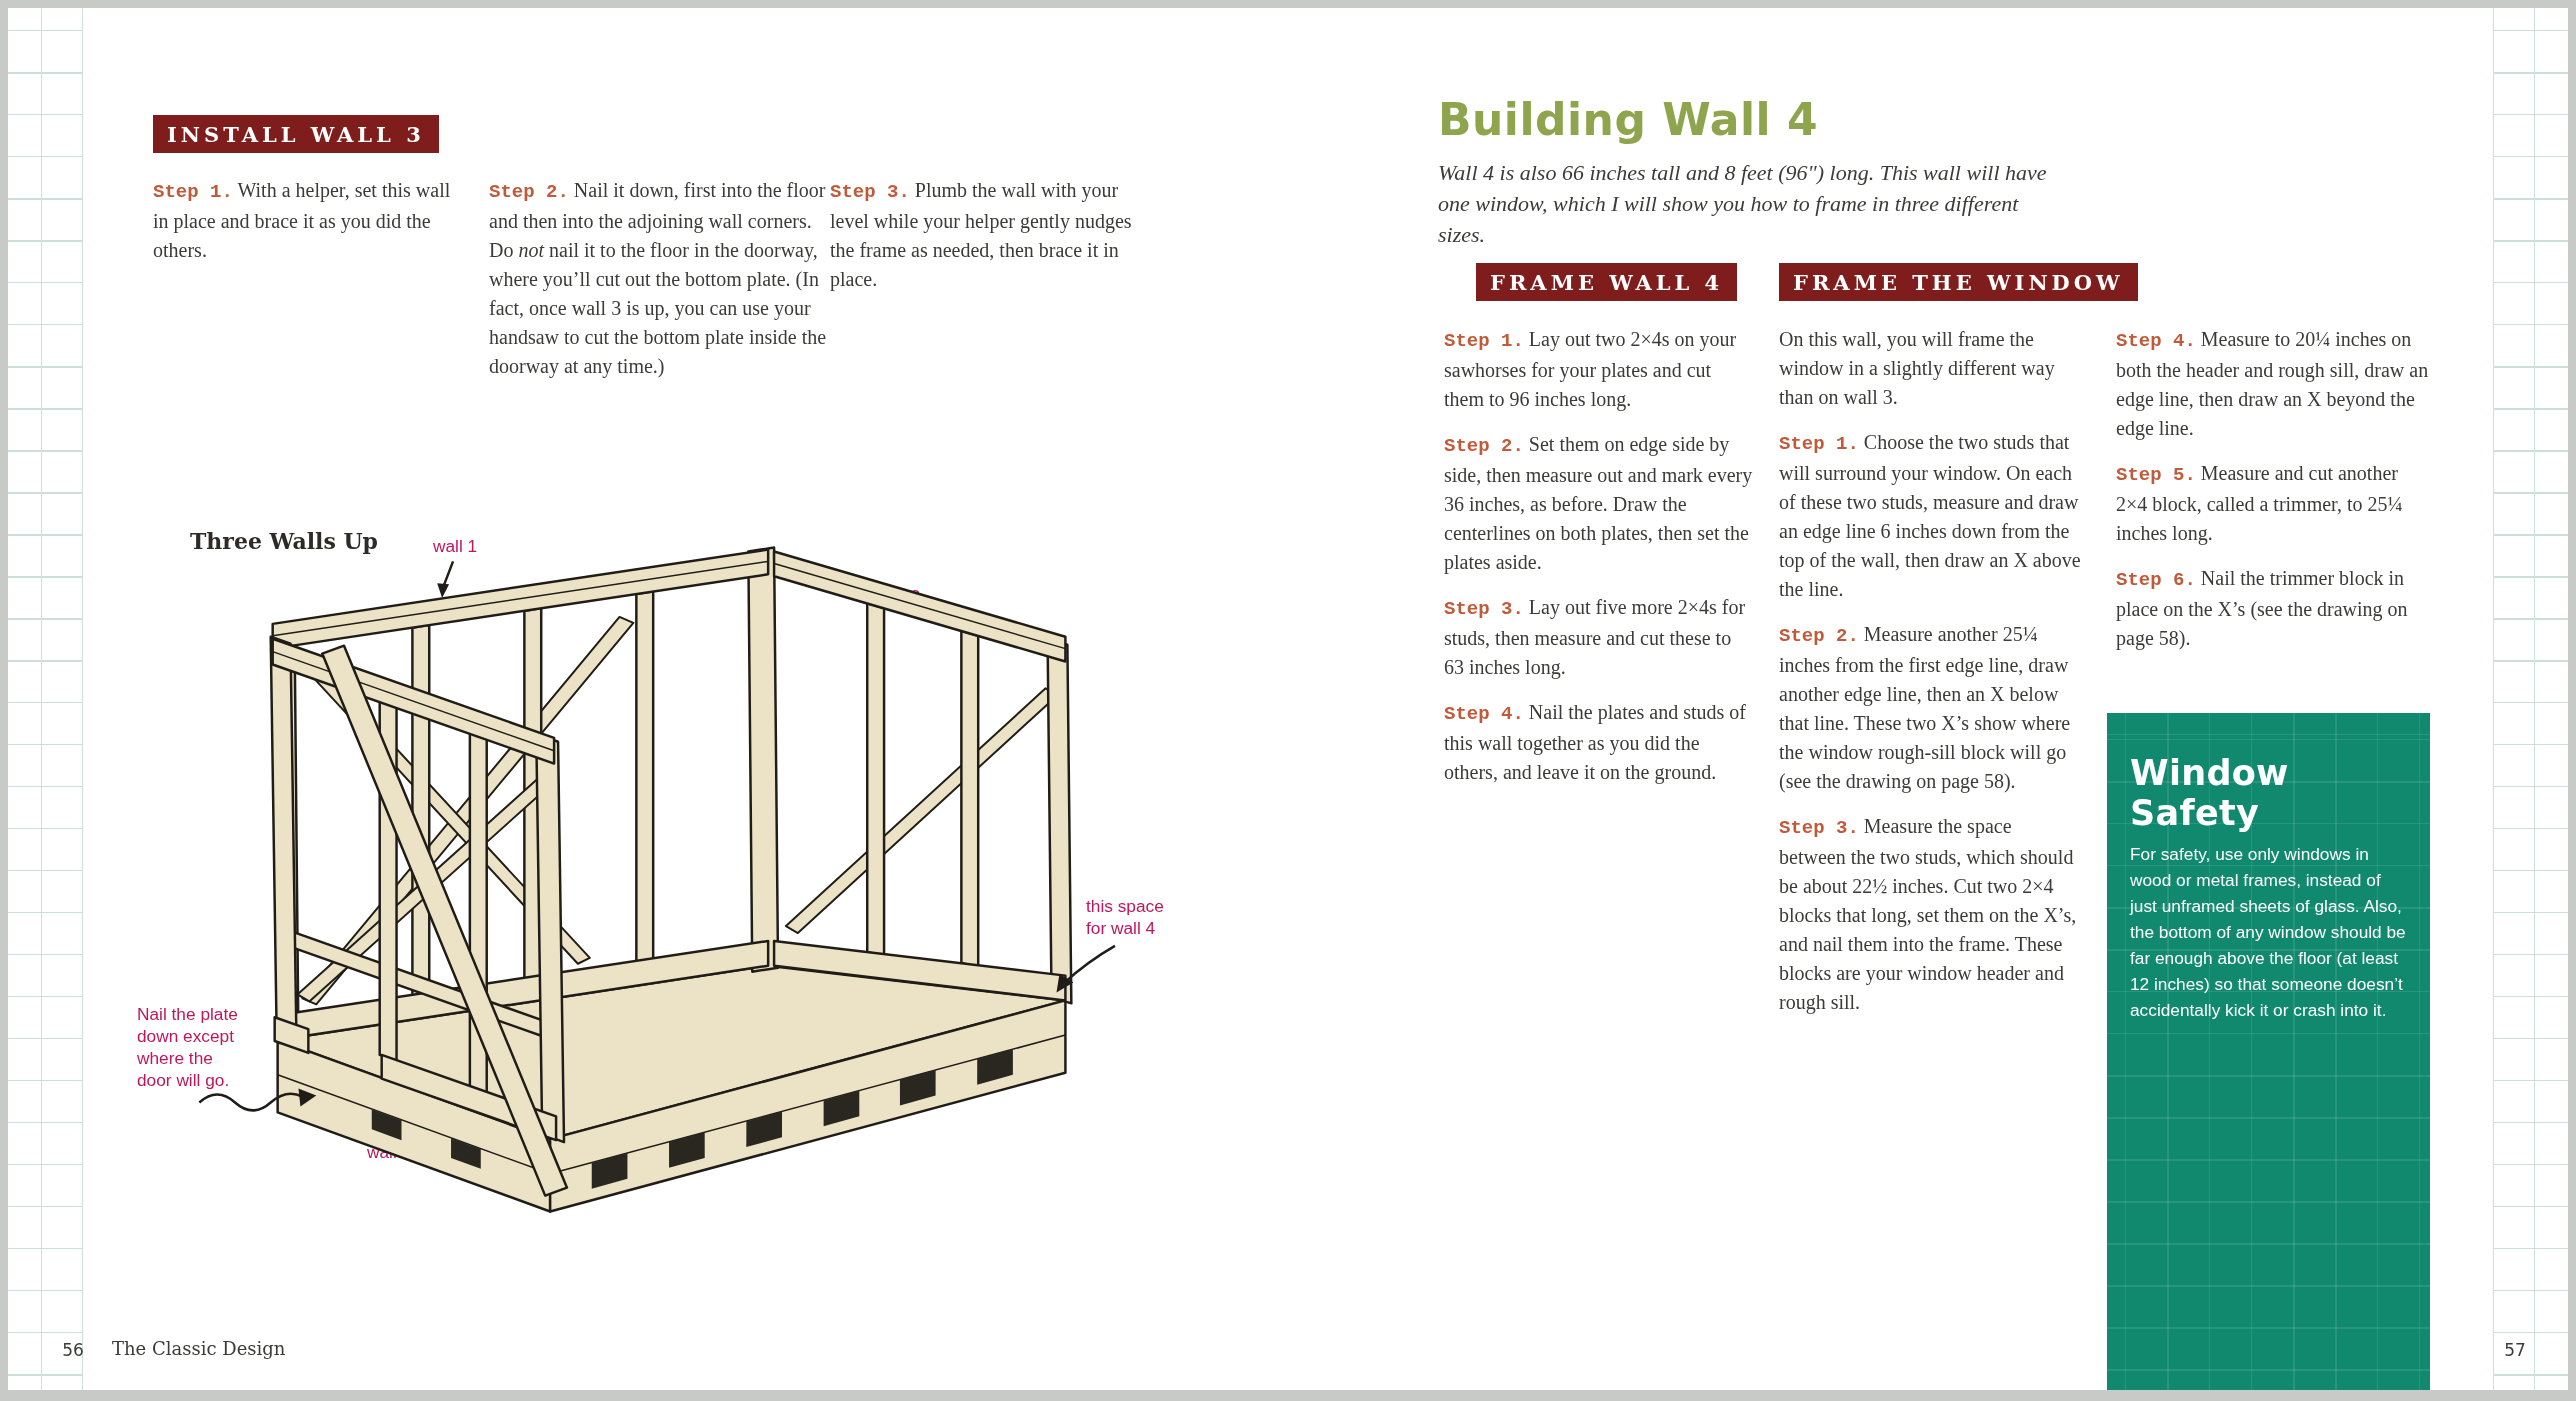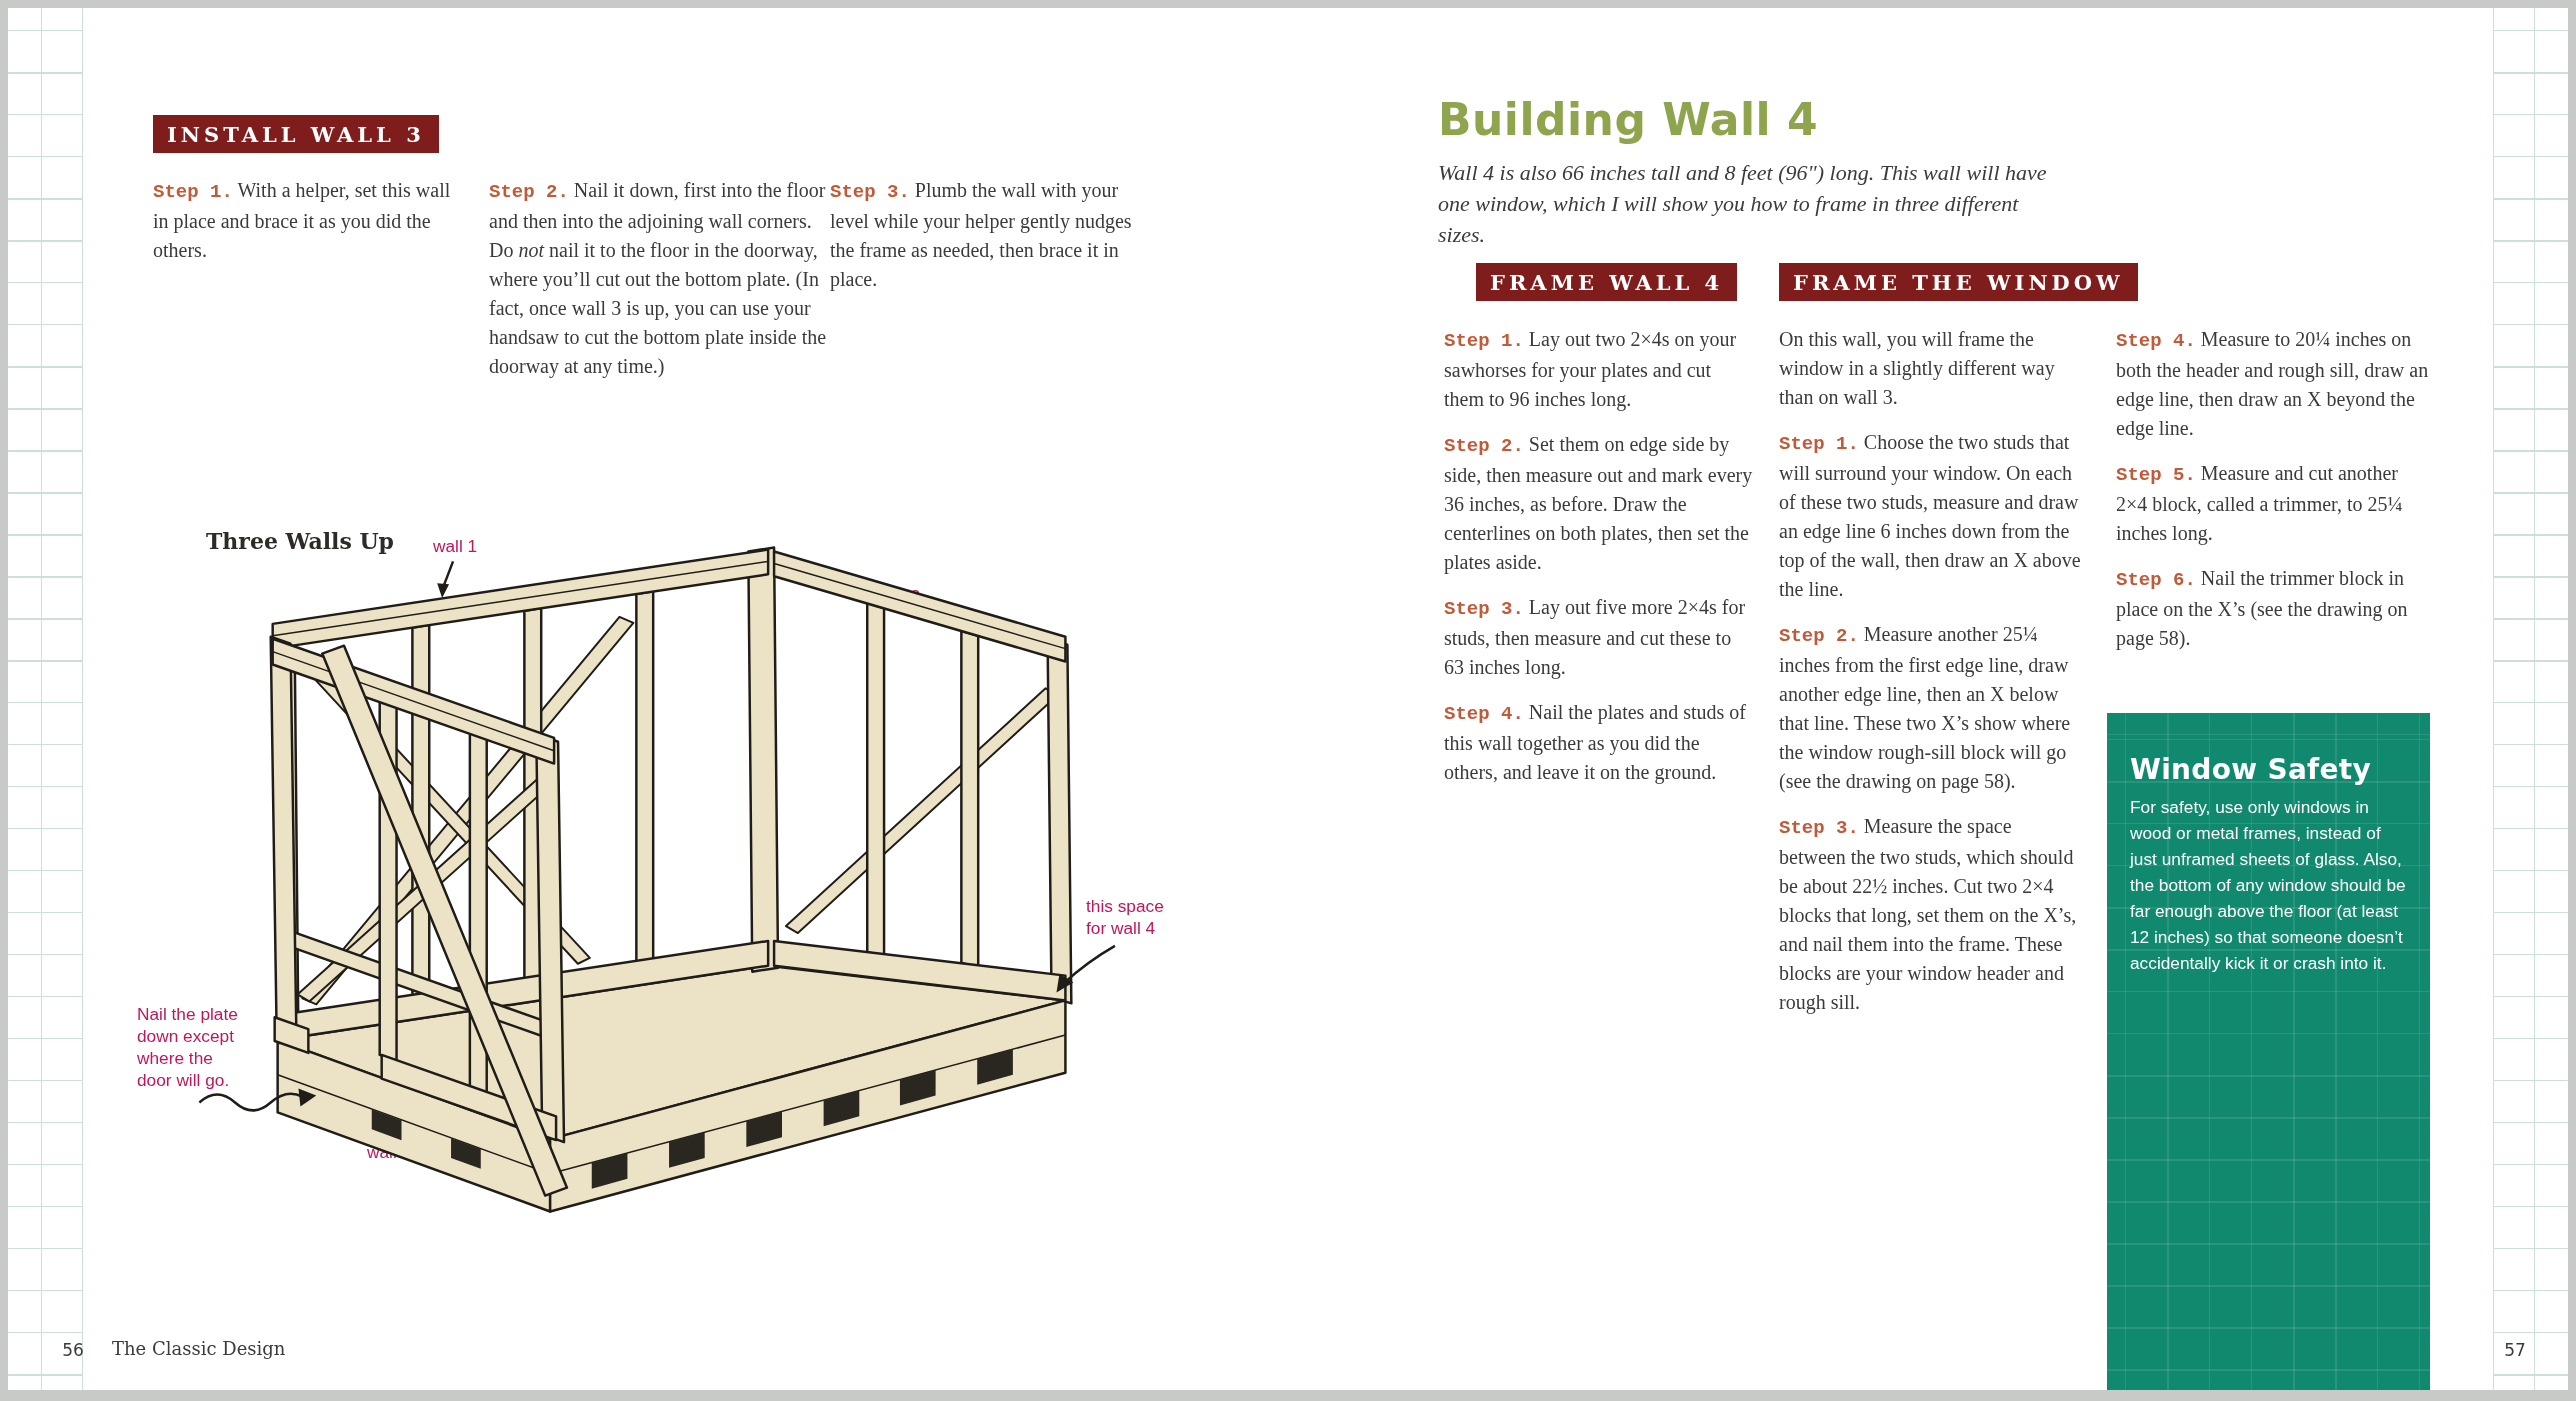--- a/index.html
+++ b/index.html
@@ -25,30 +25,30 @@
   .col{position:absolute;color:#3b3b39;font-size:20px;line-height:29px;}
   .col p{margin:0 0 16px 0;}
   .slabel{font-family:Liberation Mono, monospace;font-weight:bold;
     color:#c25a39;font-size:19px;}
   .title-olive{font-family:"DejaVu Sans","Liberation Sans",sans-serif;font-weight:bold;
     color:#8ea44d;font-size:44px;letter-spacing:0.5px;}
   .intro{color:#3b3b39;font-size:22px;line-height:31px;font-style:italic;}
   .ill-label{font-family:"Liberation Sans","DejaVu Sans",sans-serif;color:#be185d;
     font-size:17.3px;line-height:22px;white-space:pre-line;}
   .ill-title{font-family:"DejaVu Serif","Liberation Serif",serif;font-weight:bold;
-    color:#2e2a26;font-size:22px;margin-left:16px;}
+    color:#2e2a26;font-size:22px;}
   .safety{position:absolute;left:2107px;top:713px;width:323px;bottom:12px;
     background-color:#11896e;
     background-image:
       repeating-linear-gradient(to right, rgba(255,255,255,.10) 0 1.5px, transparent 1.5px 42px),
       repeating-linear-gradient(to bottom, rgba(255,255,255,.10) 0 1.5px, transparent 1.5px 42px);
     background-position:18px 0, 0 26px;
     box-sizing:border-box;padding:40px 20px 0 23px;color:#ffffff;}
   .safety h2{margin:0 0 8px 0;font-family:"DejaVu Sans","Liberation Sans",sans-serif;
-    font-weight:bold;font-size:28px;letter-spacing:0.3px;}
+    font-weight:bold;font-size:35px;letter-spacing:0.3px;}
   .safety .stext{font-family:"Liberation Sans","DejaVu Sans",sans-serif;
     font-size:17.3px;line-height:26px;}
   .pagenum{position:absolute;width:42px;top:1329px;height:42px;line-height:42px;
     text-align:center;font-family:"DejaVu Sans","Liberation Sans",sans-serif;
     font-size:17px;color:#3b3b39;}
   .footer-title{position:absolute;left:112px;top:1338px;
     font-family:"DejaVu Serif","Liberation Serif",serif;font-size:18px;color:#3b3b39;}
   svg .wood{fill:#ece3c6;stroke:#201d18;stroke-width:2.5;stroke-linejoin:round;}
   svg .woodthin{fill:#ece3c6;stroke:#201d18;stroke-width:2;stroke-linejoin:round;}
   svg .hole{fill:#2a2620;stroke:none;}

